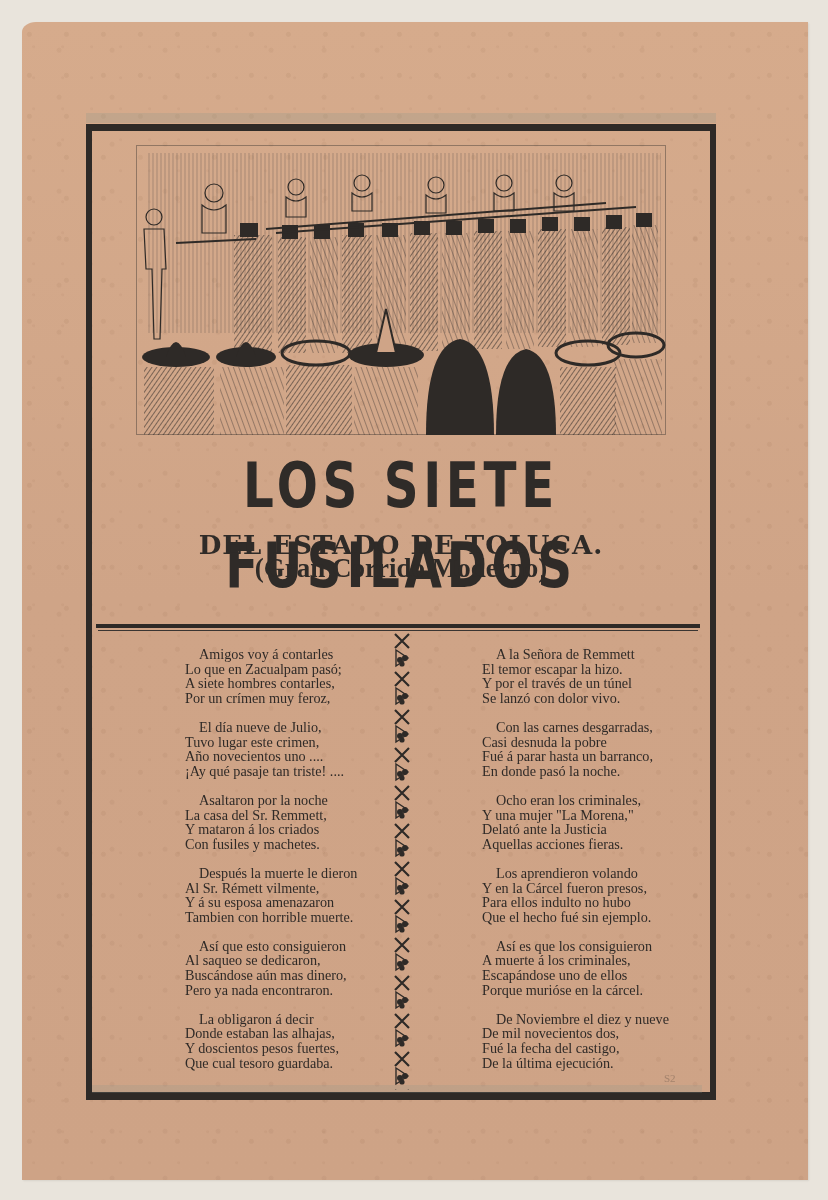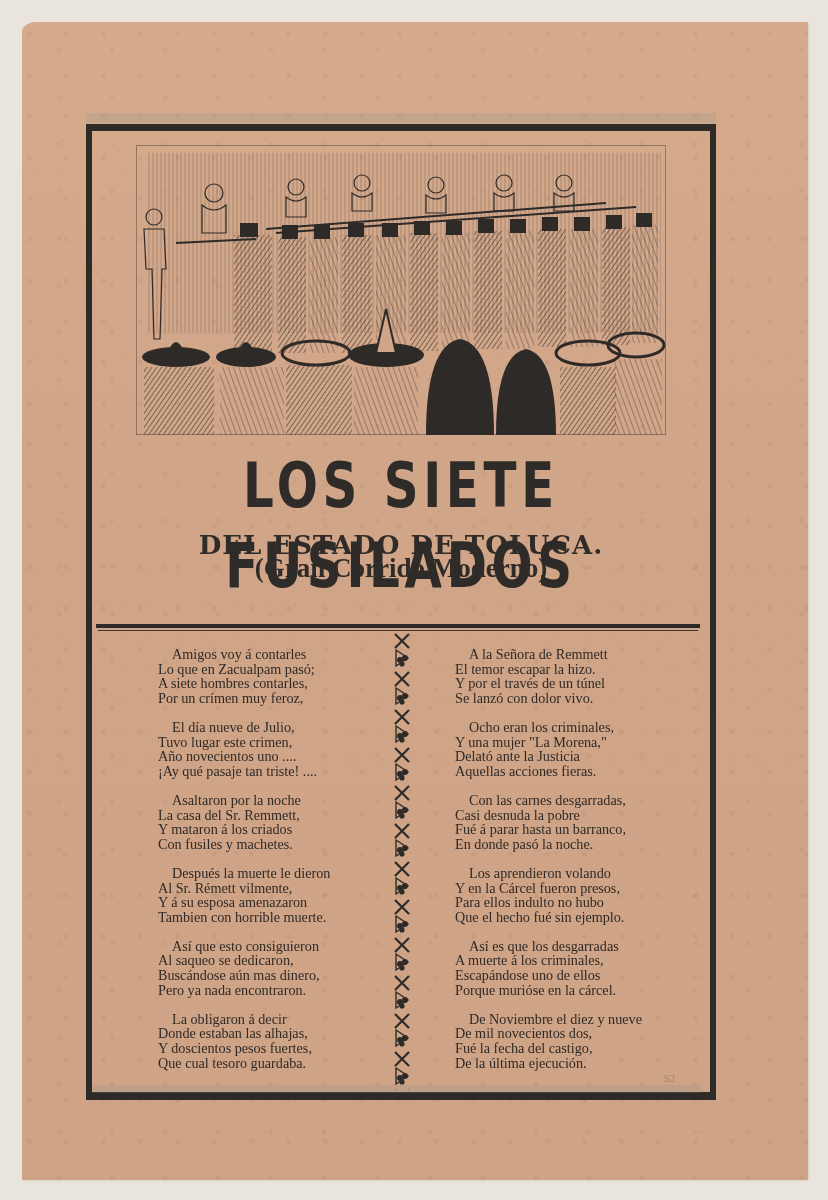--- a/index.html
+++ b/index.html
@@ -95,21 +95,21 @@
     .col {
       position: absolute;
       font-family: "Liberation Serif", serif;
       font-size: 14.2px;
       line-height: 14.6px;
       color: #2f2a27;
     }
     .col-left { left: 158px; top: 647px; width: 230px; }
     .col-right { left: 455px; top: 647px; width: 240px; }
     .stanza { margin: 0 0 14.6px 0; }
-    .line { display: block; white-space: nowrap; }
+    .line { display: block; white-space: nowrap; margin-left: 27px; }
     .line.first { padding-left: 14px; }
     .stamp {
       position: absolute; left: 664px; top: 1072px;
       font-family: "Liberation Serif", serif;
       font-size: 11px; color: rgba(80,70,60,0.35);
     }
     .ghost {
       position: absolute; left: 92px; top: 1085px; width: 610px; height: 8px;
       background: rgba(140,150,140,0.22);
     }
@@ -279,39 +279,39 @@
 </div>
 
 <div class="col col-right">
   <div class="stanza">
     <span class="line first">A la Señora de Remmett</span>
     <span class="line">El temor escapar la hizo.</span>
     <span class="line">Y por el través de un túnel</span>
     <span class="line">Se lanzó con dolor vivo.</span>
   </div>
   <div class="stanza">
+    <span class="line first">Con las carnes desgarradas,</span>
+    <span class="line">Casi desnuda la pobre</span>
+    <span class="line">Fué á parar hasta un barranco,</span>
+    <span class="line">En donde pasó la noche.</span>
+  </div>
+  <div class="stanza">
     <span class="line first">Ocho eran los criminales,</span>
     <span class="line">Y una mujer "La Morena,"</span>
     <span class="line">Delató ante la Justicia</span>
     <span class="line">Aquellas acciones fieras.</span>
   </div>
   <div class="stanza">
-    <span class="line first">Con las carnes desgarradas,</span>
-    <span class="line">Casi desnuda la pobre</span>
-    <span class="line">Fué á parar hasta un barranco,</span>
-    <span class="line">En donde pasó la noche.</span>
-  </div>
-  <div class="stanza">
     <span class="line first">Los aprendieron volando</span>
     <span class="line">Y en la Cárcel fueron presos,</span>
     <span class="line">Para ellos indulto no hubo</span>
     <span class="line">Que el hecho fué sin ejemplo.</span>
   </div>
   <div class="stanza">
-    <span class="line first">Así es que los desgarradas</span>
+    <span class="line first">Así es que los consiguieron</span>
     <span class="line">A muerte á los criminales,</span>
     <span class="line">Escapándose uno de ellos</span>
     <span class="line">Porque murióse en la cárcel.</span>
   </div>
   <div class="stanza">
     <span class="line first">De Noviembre el diez y nueve</span>
     <span class="line">De mil novecientos dos,</span>
     <span class="line">Fué la fecha del castigo,</span>
     <span class="line">De la última ejecución.</span>
   </div>

